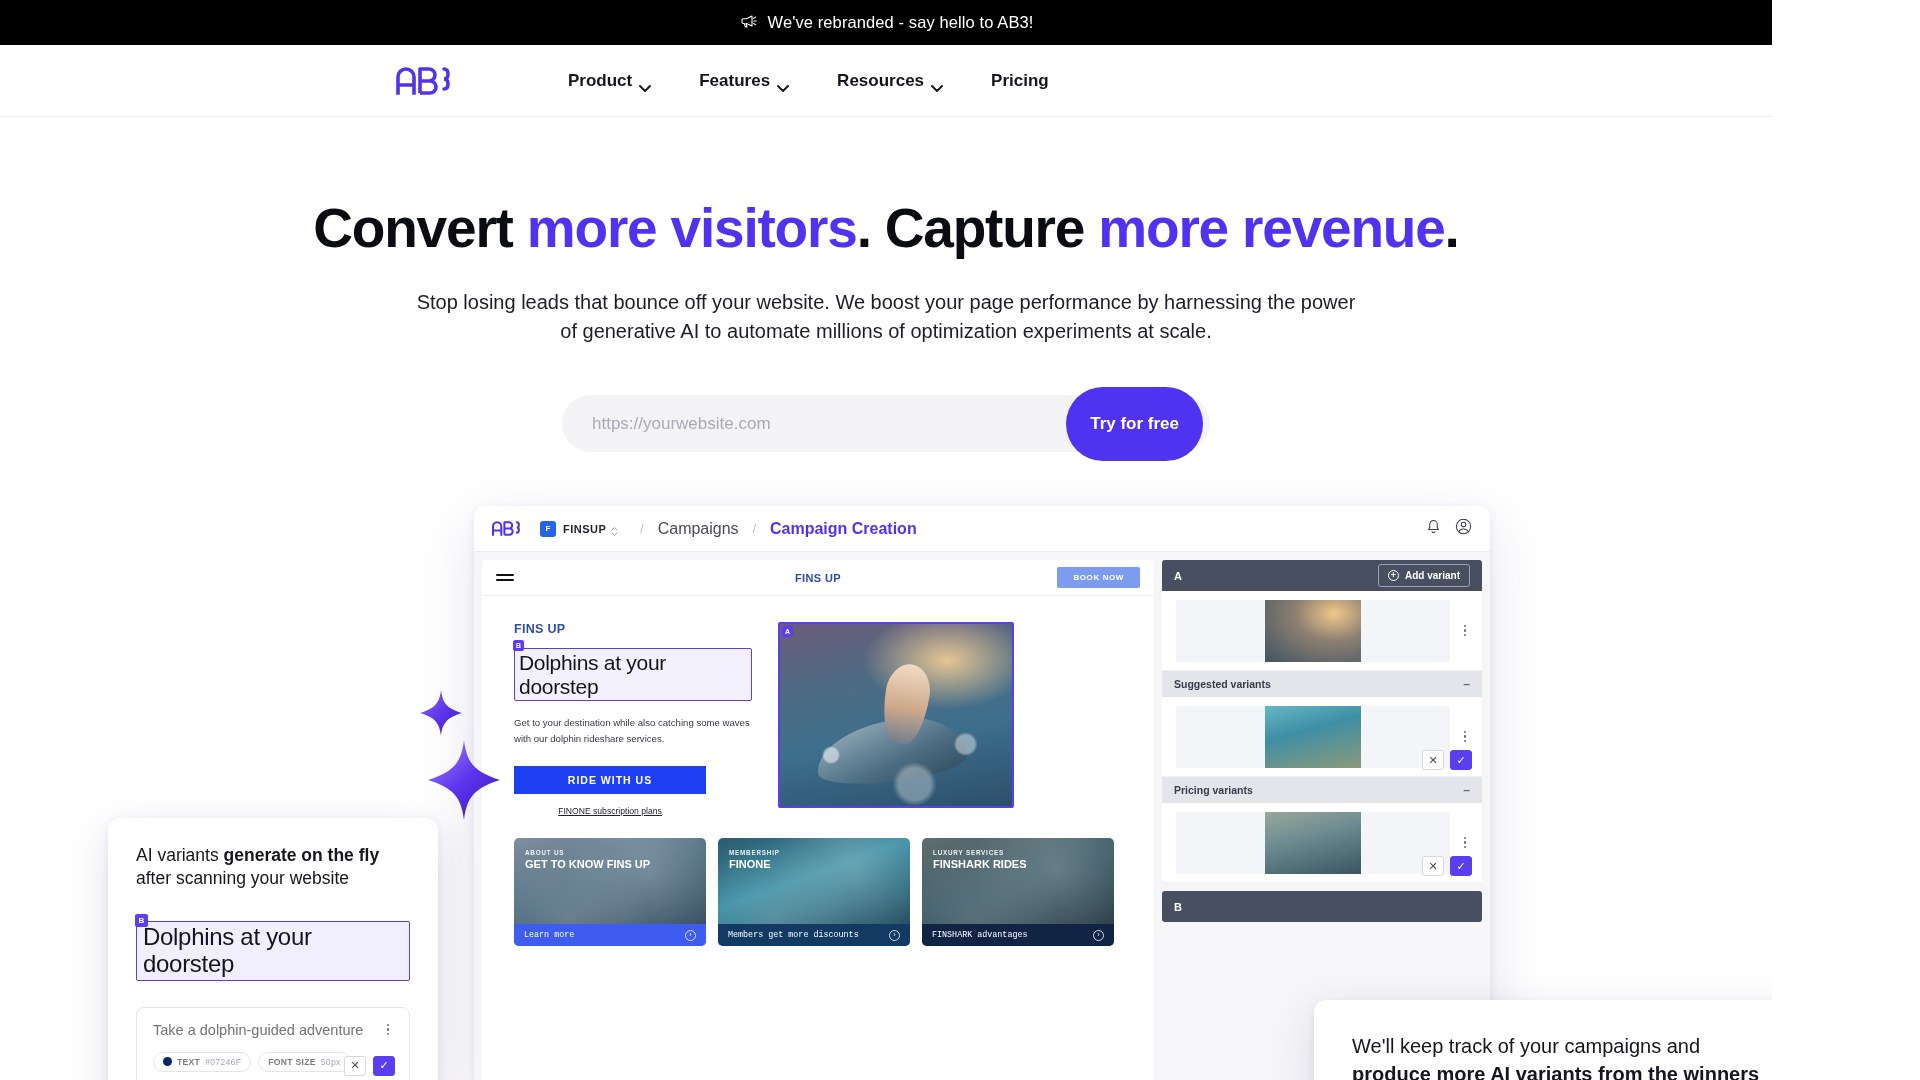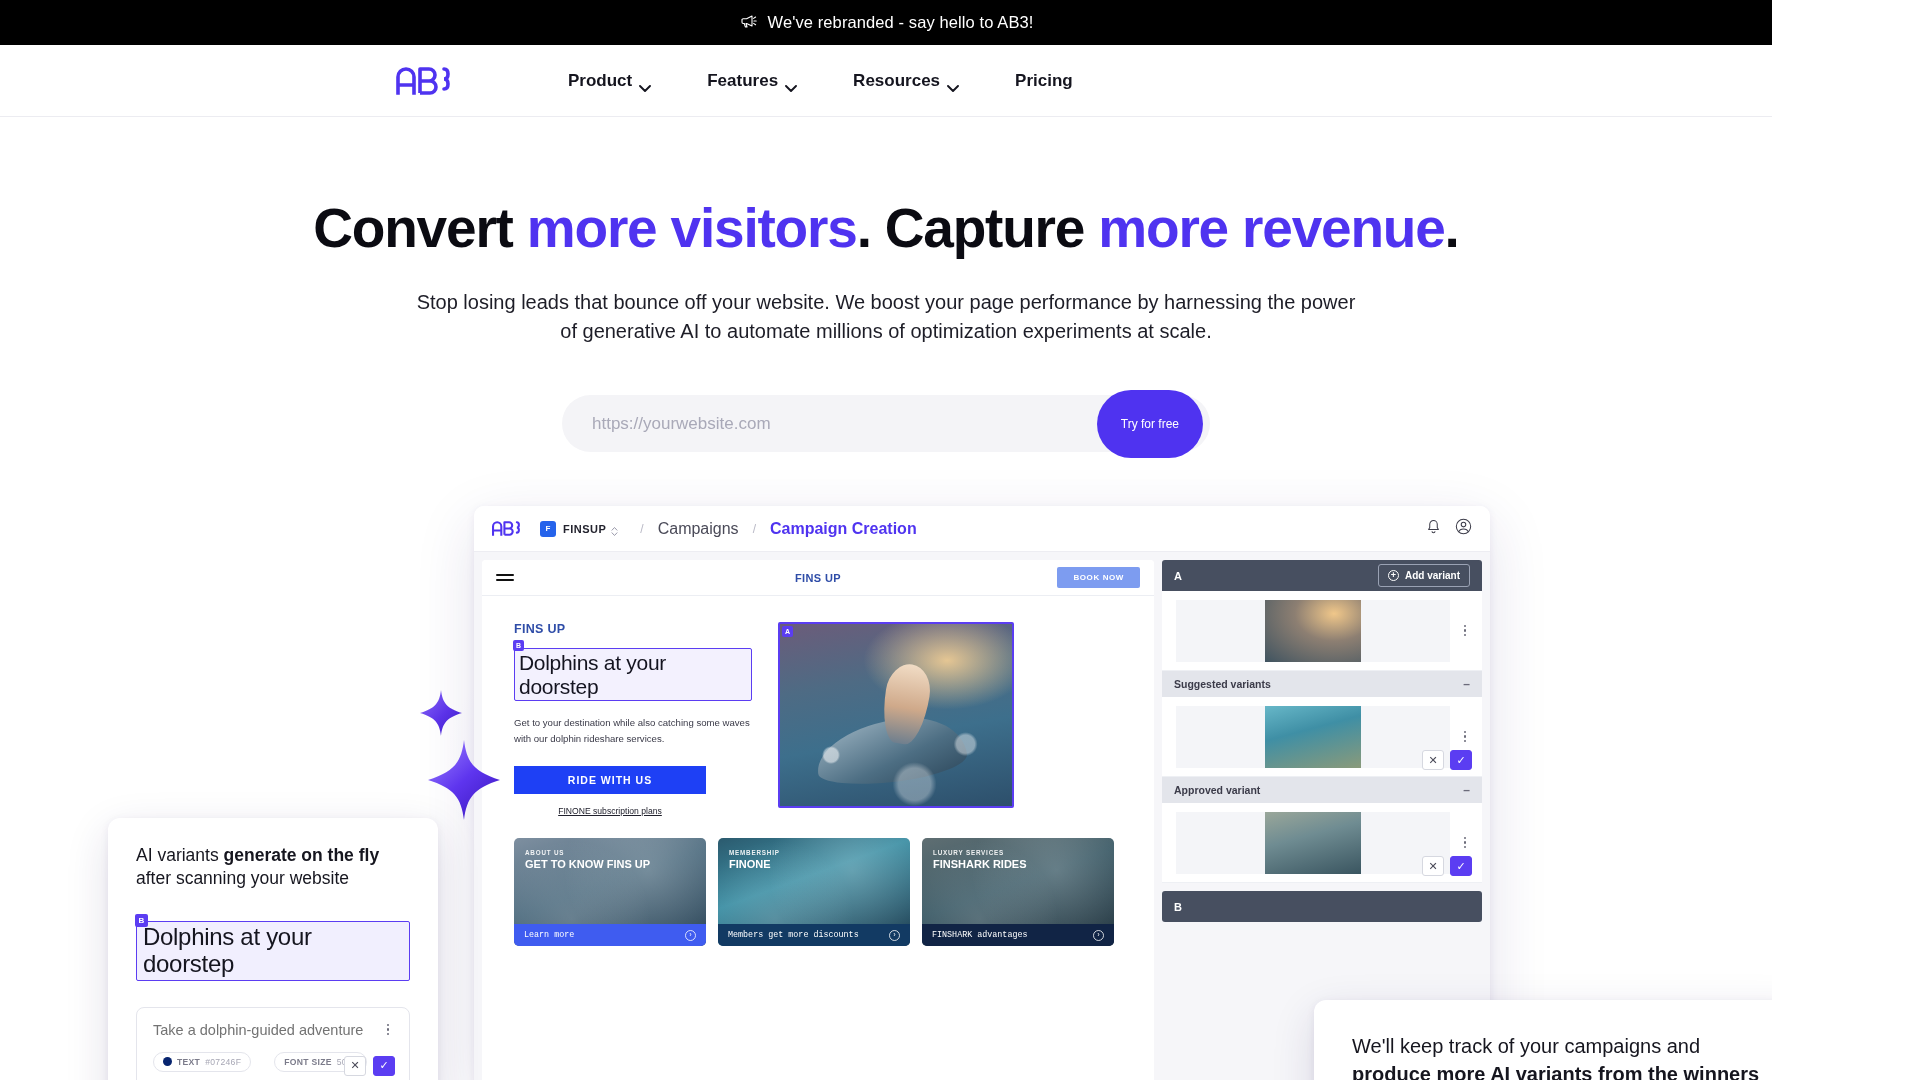--- a/index.html
+++ b/index.html
@@ -25,21 +25,21 @@
     height: 72px; background: #ffffff;
     display: flex; align-items: center;
     border-bottom: 1px solid #ececf1;
     padding: 0 0 0 0;
     position: relative; z-index: 30;
   }
   .nav-inner {
     width: 1920px; display: flex; align-items: center; padding-left: 396px; padding-right: 80px;
   }
   .logo { width: 58px; height: 28px; display: block; margin-right: 90px; }
-  .nav-links { display: flex; align-items: center; gap: 8px; }
+  .nav-links { display: flex; align-items: center; gap: 0px; }
   .nav-link {
     display: flex; align-items: center; gap: 7px;
     font-size: 17px; font-weight: 600; color: #15151f;
     padding: 8px 24px; cursor: pointer; white-space: nowrap;
   }
   .chev { width: 12px; height: 7px; display: block; }
   .nav-right { margin-left: auto; display: flex; align-items: center; gap: 26px; }
   .login { font-size: 17px; font-weight: 700; color: #15151f; cursor: pointer; }
   .signup {
     background: #4f33f0; color: #fff; border: none; border-radius: 999px;
@@ -63,21 +63,21 @@
     background: #f4f4f7; border-radius: 999px;
     display: flex; align-items: center; padding: 0 7px 0 30px;
   }
   .urlbar input {
     flex: 1; border: none; outline: none; background: transparent;
     font-size: 17px; color: #1d1d27; font-family: "Liberation Sans", sans-serif;
   }
   .urlbar input::placeholder { color: #a9a9b8; }
   .tryfree {
     background: #4f33f0; color: #fff; border: none; border-radius: 999px;
-    font-size: 12px; font-weight: 400; padding: 27px 24px; cursor: pointer;
+    font-size: 17px; font-weight: 700; padding: 27px 24px; cursor: pointer;
     font-family: "Liberation Sans", sans-serif;
   }
 
   
   .glow {
     position: absolute; left: 50%; top: 445px; transform: translateX(-50%);
     width: 1180px; height: 640px;
     background: radial-gradient(ellipse 52% 50% at 50% 50%, rgba(158,131,255,.30) 0%, rgba(181,160,255,.16) 42%, rgba(255,255,255,0) 72%);
     pointer-events: none; z-index: 1;
   }
@@ -279,21 +279,21 @@
     font-size: 8px; font-weight: 700; width: 13px; height: 13px; border-radius: 2px;
     display: flex; align-items: center; justify-content: center;
   }
   .fcl-edit-text { font-size: 24px; line-height: 1.12; color: #15151f; letter-spacing: -.3px; }
   .mini-card {
     margin-top: 26px; border: 1px solid #e4e5ec; border-radius: 8px; padding: 14px 16px 16px 16px;
     position: relative;
   }
   .mini-title { font-size: 14.5px; color: #737373; }
   .mini-kebab { position: absolute; right: 14px; top: 16px; }
-  .chips { display: flex; gap: 23px; margin-top: 14px; align-items: center; }
+  .chips { display: flex; gap: 7px; margin-top: 14px; align-items: center; }
   .chip {
     display: flex; align-items: center; gap: 5px;
     border: 1px solid #e4e5ec; border-radius: 999px; padding: 4px 9px;
     font-size: 8.6px; color: #7b7b8a; font-weight: 700; letter-spacing: .3px;
   }
   .chip .val { color: #a6a6b4; font-weight: 400; }
   .dot-navy { width: 9px; height: 9px; border-radius: 50%; background: #07246f; }
   .mini-actions { position: absolute; right: 14px; bottom: 12px; display: flex; gap: 7px; }
   .fcard-right { left: 1314px; top: 1000px; width: 500px; padding: 32px 38px; height: 140px; }
   .fcr-text { font-size: 20px; line-height: 1.42; color: #16161f; font-weight: 400; }
@@ -511,21 +511,21 @@
               <i></i>
               <i></i>
             </span>
           <div class="approve-btns">
             <span class="btn-x">✕</span>
             <span class="btn-ok">✓</span>
           </div>
         </div>
 
         <div class="sect-head">
-          <span>Approved variant</span>
+          <span>Pricing variants</span>
           <span class="minus">–</span>
         </div>
         <div class="var-row">
           <div class="var-thumb-wrap">
             <span class="var-thumb t3"></span>
           </div>
           <span class="kebab">
               <i></i>
               <i></i>
               <i></i>

